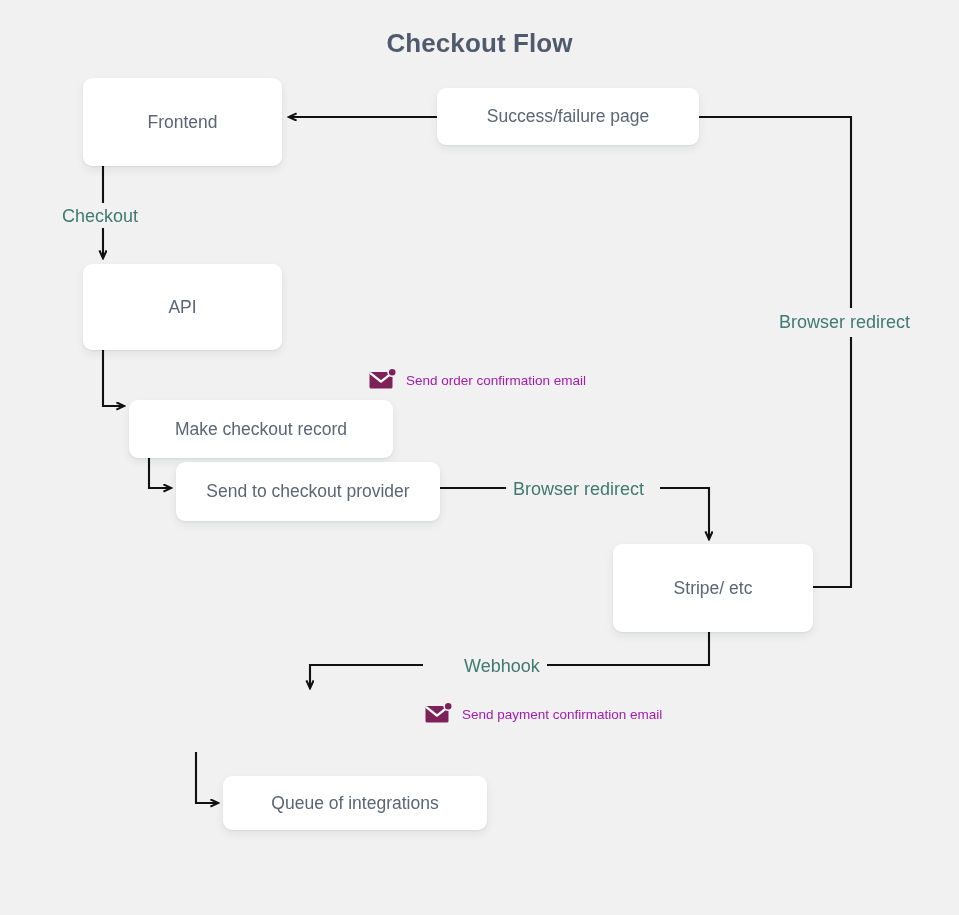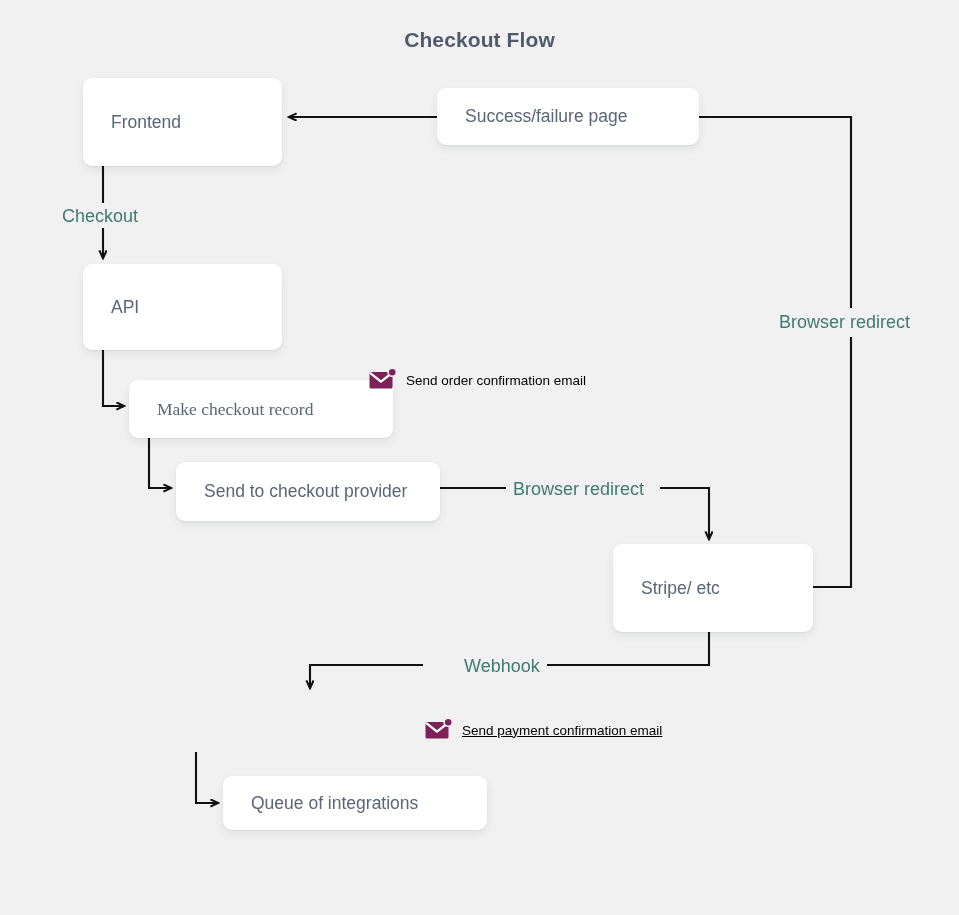--- a/index.html
+++ b/index.html
@@ -18,21 +18,21 @@
     position: absolute;
     inset: 0;
   }
   
   .title {
     position: absolute;
     left: 0;
     top: 28px;
     width: 959px;
     text-align: center;
-    font-size: 21px;
+    font-size: 26px;
     font-weight: bold;
     color: #4f5b6d;
     letter-spacing: 0.1px;
   }
   
   .connectors {
     position: absolute;
     left: 0;
     top: 0;
     width: 959px;
@@ -46,24 +46,25 @@
   }
   
   .node {
     position: absolute;
     background: #ffffff;
     border-radius: 9px;
     box-shadow: 0 1px 2px rgba(17,24,39,0.06),
                 0 4px 10px rgba(17,24,39,0.07);
     display: flex;
     align-items: center;
+    justify-content: center;
     color: #5b6574;
     font-size: 17.5px;
     box-sizing: border-box;
-    padding: 0 28px;
+    padding: 0 14px;
     text-align: center;
     z-index: 3;
   }
   
   .edge-label {
     position: absolute;
     color: #3f7a6f;
     font-size: 18px;
     background: #f1f1f1;
     padding: 0 7px;
@@ -72,21 +73,21 @@
   }
   
   .annotation {
     position: absolute;
     display: flex;
     align-items: center;
     gap: 9px;
     z-index: 5;
   }
   .annotation .anno-text {
-    color: #000000;
+    color: #a21caf;
     font-size: 13.5px;
     white-space: nowrap;
   }
   .mail-icon {
     width: 28px;
     height: 24px;
     display: block;
     flex: 0 0 auto;
   }
 </style>
@@ -130,21 +131,21 @@
   </div>
 
   <div class="node" style="left:83px; top:264px; width:199px; height:86px;">
     <span>API</span>
   </div>
 
   <div class="node" style="left:437px; top:88px; width:262px; height:57px;">
     <span>Success/failure page</span>
   </div>
 
-  <div class="node" style="left:129px; top:380px; width:264px; height:58px;font-family:Liberation Serif, serif;">
+  <div class="node" style="left:129px; top:400px; width:264px; height:58px;">
     <span>Make checkout record</span>
   </div>
 
   <div class="node" style="left:176px; top:462px; width:264px; height:59px;">
     <span>Send to checkout provider</span>
   </div>
 
   <div class="node" style="left:613px; top:544px; width:200px; height:88px;">
     <span>Stripe/ etc</span>
   </div>
@@ -164,21 +165,21 @@
 
   <div class="annotation" style="left:369px; top:368px;">
     <svg class="mail-icon" viewBox="0 0 28 24">
       <rect x="0.5" y="4" width="23" height="16.5" rx="1.6" fill="#7d2259"></rect>
       <path d="M1.6,5.4 L12,13.6 L22.4,5.4" fill="none" stroke="#ffffff" stroke-width="2.4" stroke-linecap="round" stroke-linejoin="round"></path>
       <circle cx="23.2" cy="4.2" r="4.1" fill="#7d2259" stroke="#f1f1f1" stroke-width="1.6"></circle>
     </svg>
     <span class="anno-text">Send order confirmation email</span>
   </div>
 
-  <div class="annotation" style="left:425px; top:718px;text-decoration:underline;">
+  <div class="annotation" style="left:425px; top:702px;">
     <svg class="mail-icon" viewBox="0 0 28 24">
       <rect x="0.5" y="4" width="23" height="16.5" rx="1.6" fill="#7d2259"></rect>
       <path d="M1.6,5.4 L12,13.6 L22.4,5.4" fill="none" stroke="#ffffff" stroke-width="2.4" stroke-linecap="round" stroke-linejoin="round"></path>
       <circle cx="23.2" cy="4.2" r="4.1" fill="#7d2259" stroke="#f1f1f1" stroke-width="1.6"></circle>
     </svg>
     <span class="anno-text">Send payment confirmation email</span>
   </div>
 
 </div>
 

